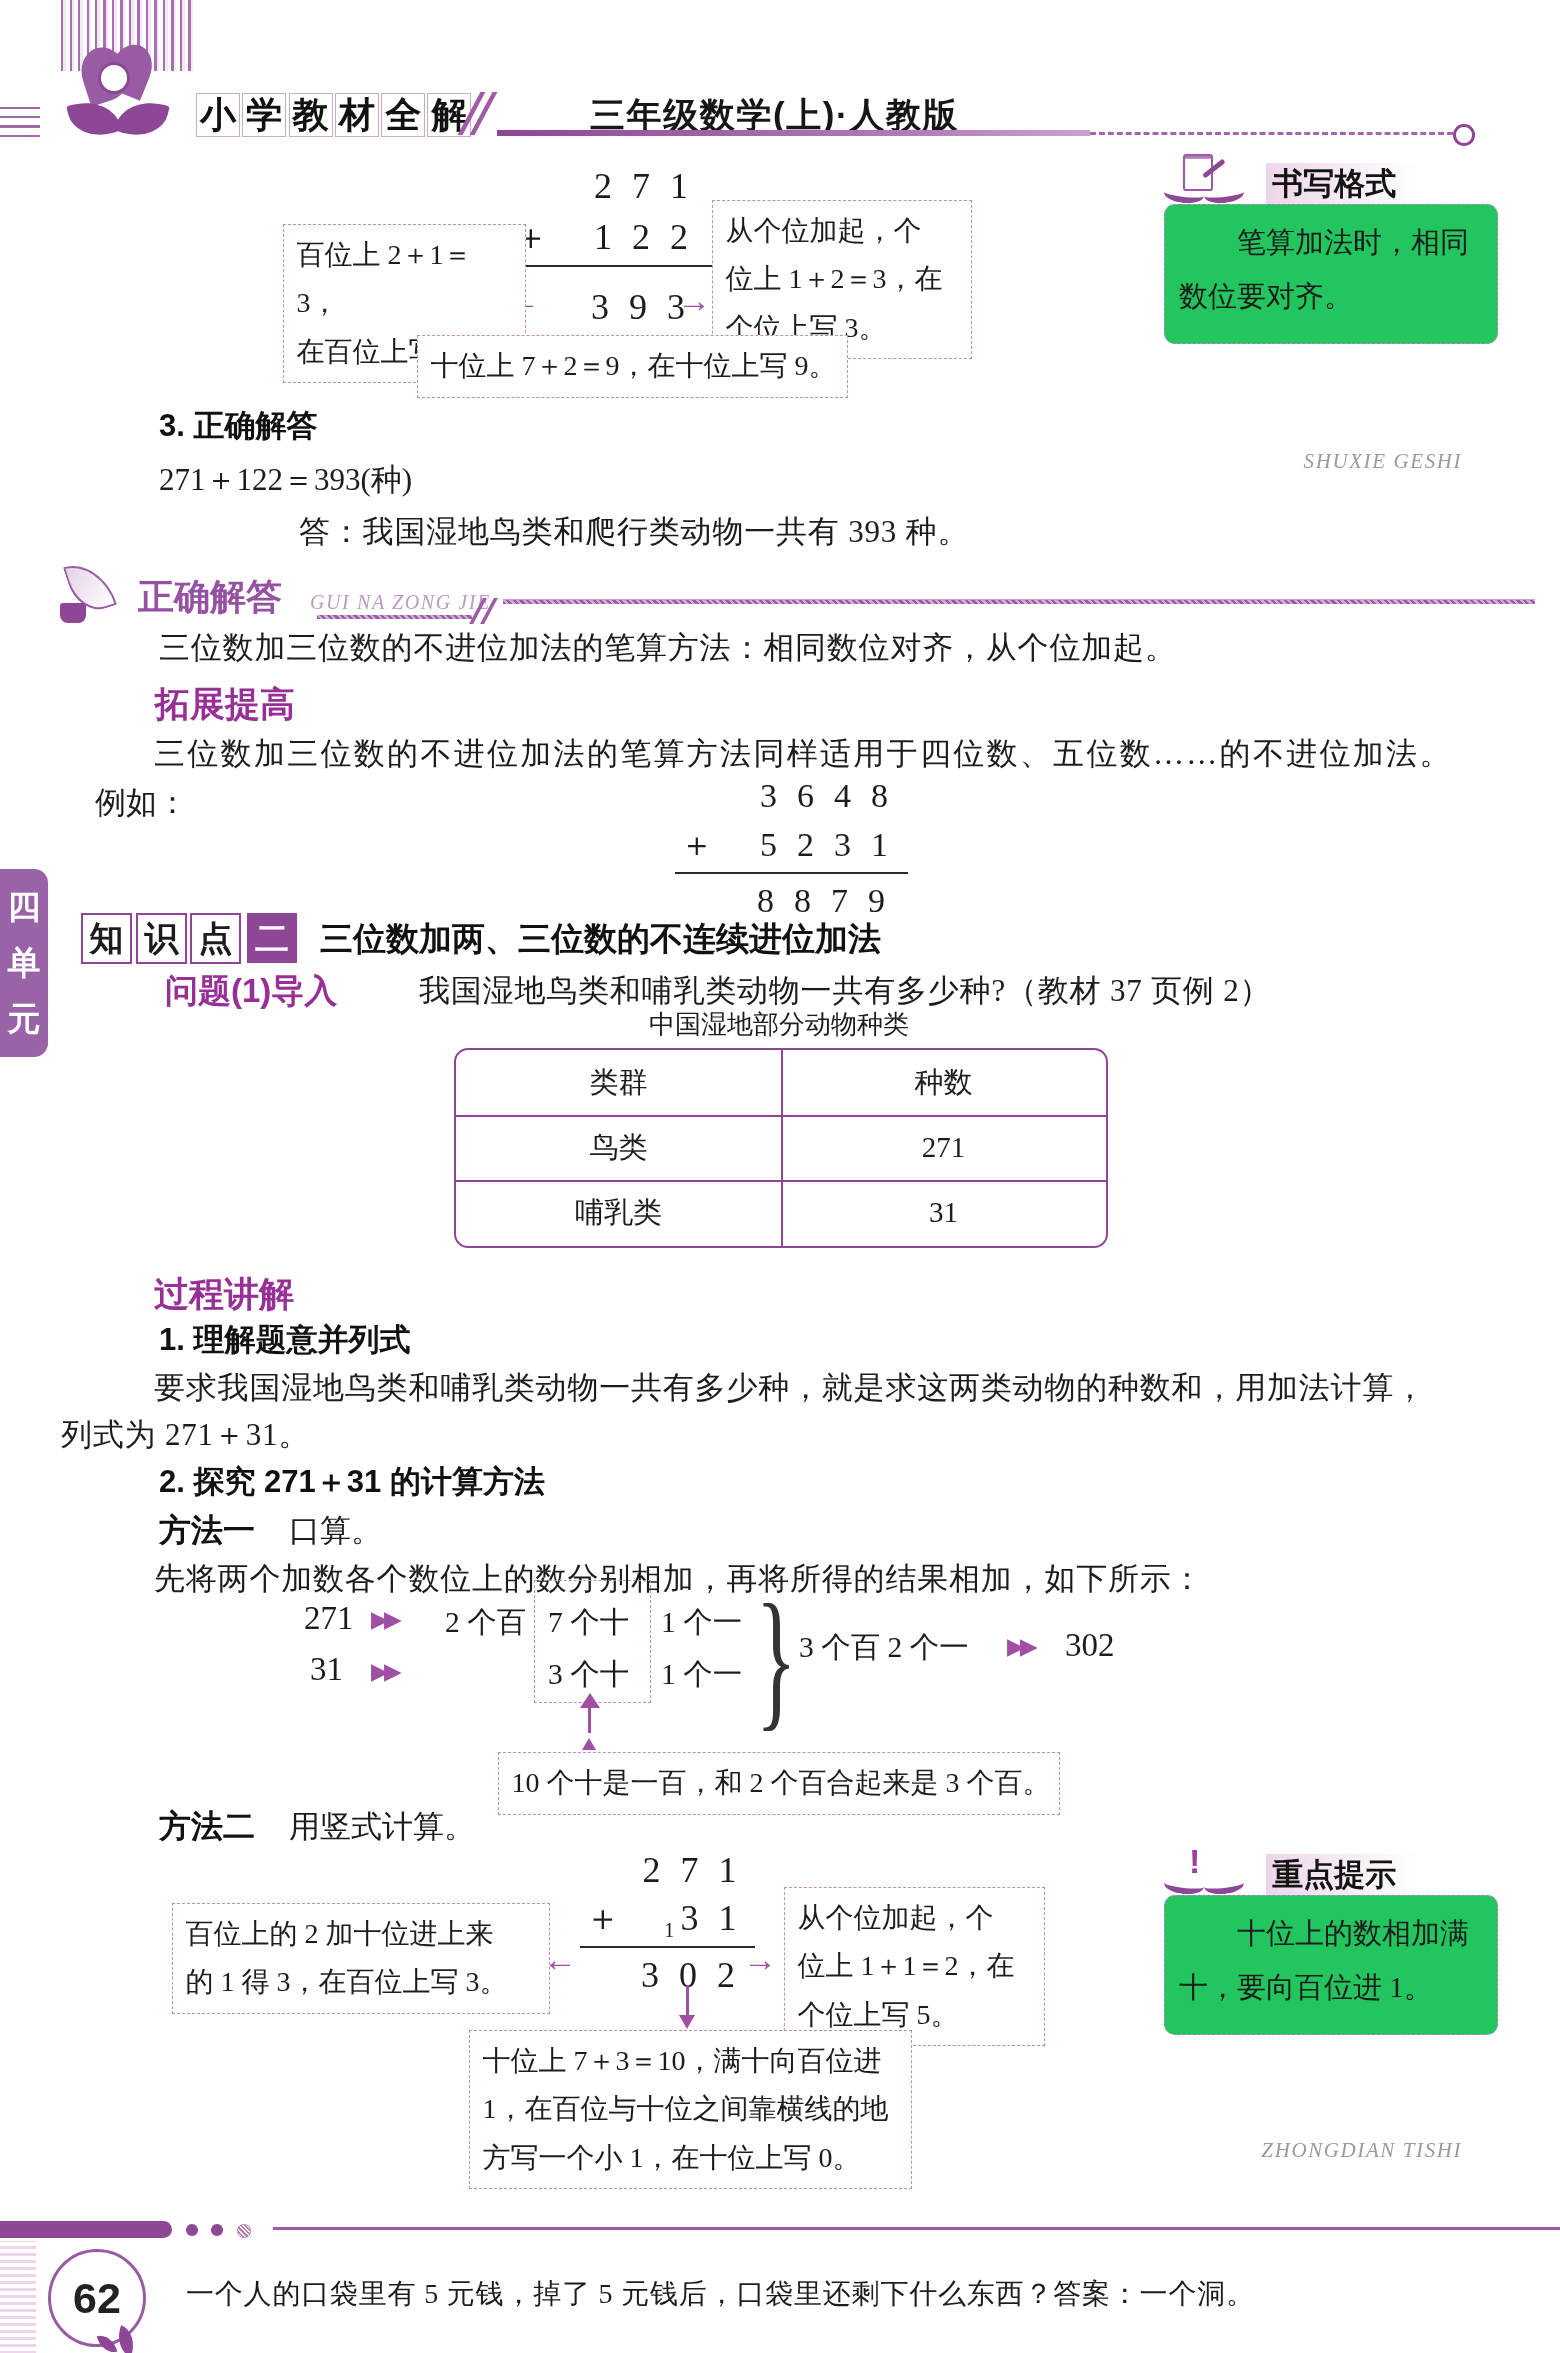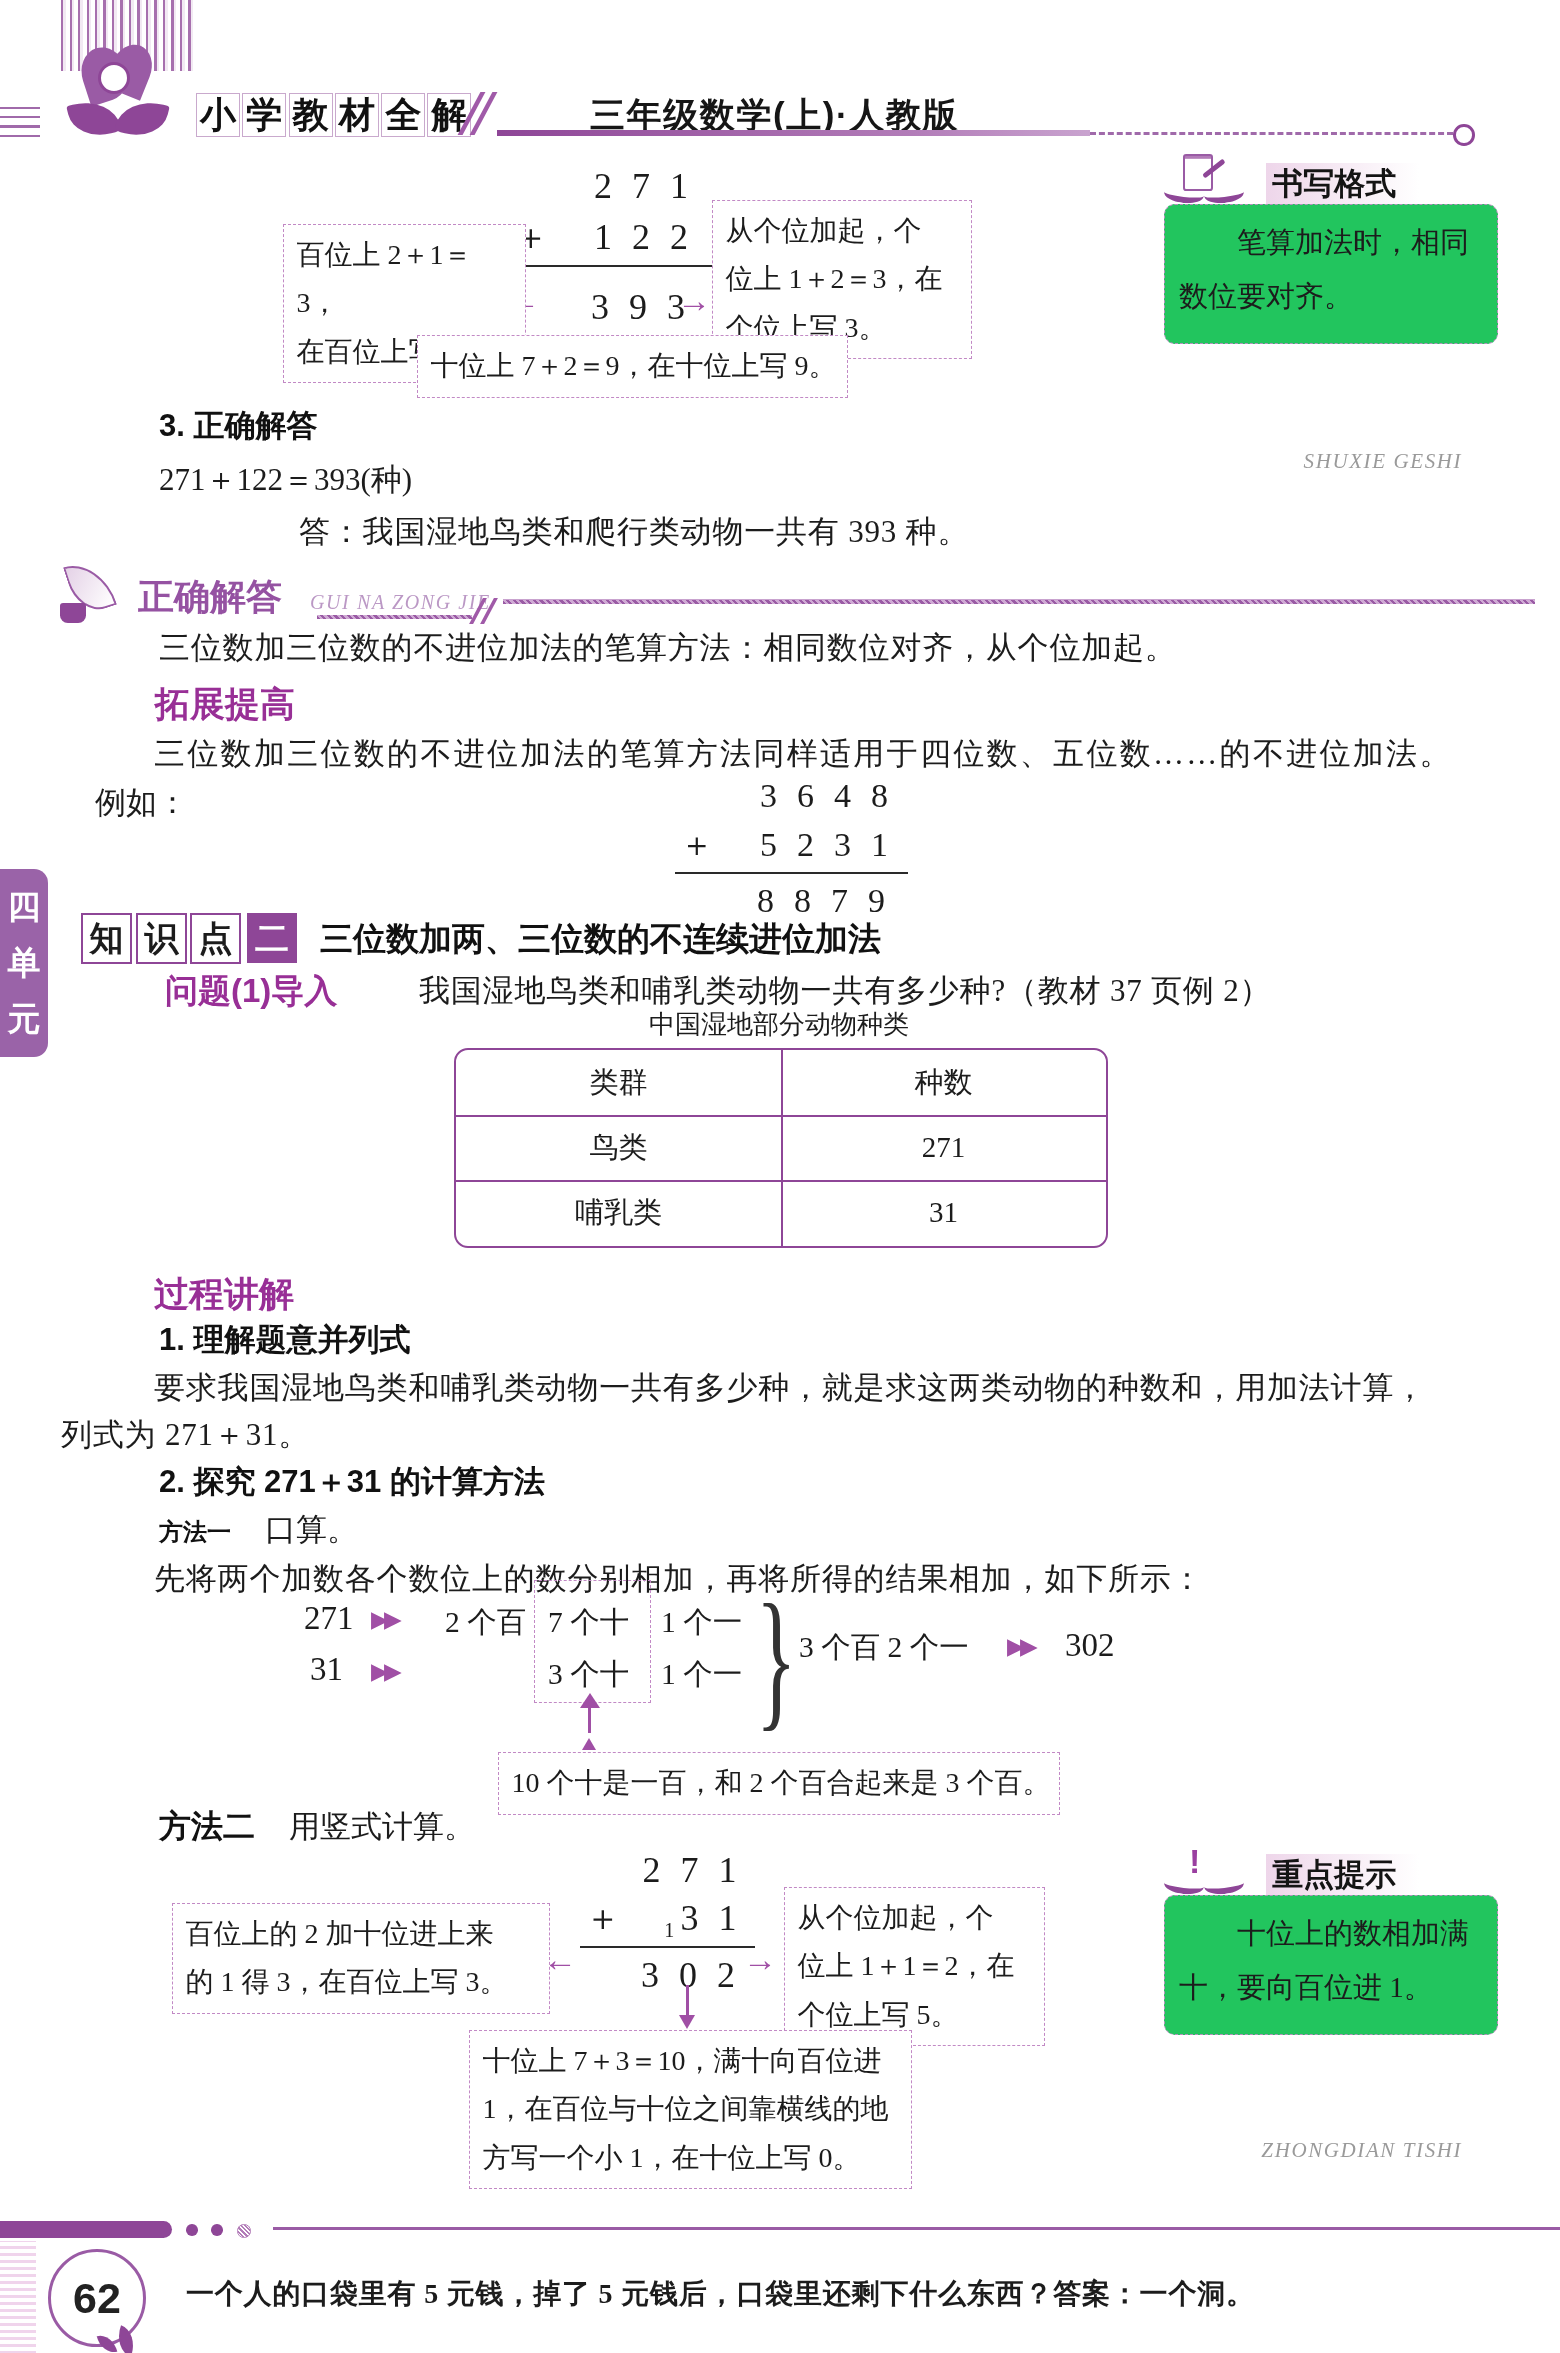--- a/index.html
+++ b/index.html
@@ -208,21 +208,21 @@
     <div class="cell" style="left:0;top:130px;">哺乳类</div>
     <div class="cell" style="left:325px;top:130px;">31</div>
   </div>
 
   <div class="abs h-purple" style="left:154px;top:1271px;">过程讲解</div>
   <div class="abs h-black" style="left:159px;top:1319px;">1. 理解题意并列式</div>
   <div class="abs body-t" style="left:154px;top:1367px;">要求我国湿地鸟类和哺乳类动物一共有多少种，就是求这两类动物的种数和，用加法计算，</div>
   <div class="abs body-t" style="left:61px;top:1414px;">列式为 271＋31。</div>
   <div class="abs h-black" style="left:159px;top:1461px;">2. 探究 271＋31 的计算方法</div>
   <div class="abs" style="left:159px;top:1509px;white-space:nowrap;">
-    <span class="h-black" style="font-size:24px;margin-top:24px;">方法一</span>
+    <span class="h-black" style="font-size:32px;margin-top:24px;">方法一</span>
     <span class="serif40" style="margin-left:31px;">口算。</span>
   </div>
   <div class="abs body-t" style="left:154px;top:1558px;">先将两个加数各个数位上的数分别相加，再将所得的结果相加，如下所示：</div>
 
   <div>
     <span class="abs dia" style="left:304px;top:1600px;font-size:33px;">271</span>
     <span class="abs pARR" style="left:371px;top:1606px;">▶▶</span>
     <span class="abs dia" style="left:445px;top:1603px;">2 个百</span>
     <span class="abs dia" style="left:548px;top:1603px;">7 个十</span>
     <span class="abs dia" style="left:661px;top:1603px;">1 个一</span>
@@ -290,17 +290,17 @@
   <div>
     <div class="abs footbar"></div>
     <div class="dot" style="left:186px;"></div>
     <div class="dot" style="left:211px;"></div>
     <div class="dot hatch" style="left:237px;"></div>
     <div class="abs footline"></div>
     <div class="abs footstripes"></div>
     <div class="abs pagecirc">62</div>
     <div class="leaf" style="left:116px;top:2328px;width:20px;height:26px;transform:rotate(20deg);"></div>
     <div class="leaf" style="left:99px;top:2334px;width:15.5px;height:20px;transform:rotate(-15deg);"></div>
-    <div class="abs" style="left:186px;top:2275px;font-size:28px;letter-spacing:0.8px;white-space:nowrap;font-weight:bold;">一个人的口袋里有 5 元钱，掉了 5 元钱后，口袋里还剩下什么东西？答案：一个洞。</div>
+    <div class="abs" style="left:186px;top:2275px;font-size:28px;letter-spacing:0.8px;white-space:nowrap;">一个人的口袋里有 5 元钱，掉了 5 元钱后，口袋里还剩下什么东西？答案：一个洞。</div>
   </div>
 
 </div>
 
 
 </body></html>

